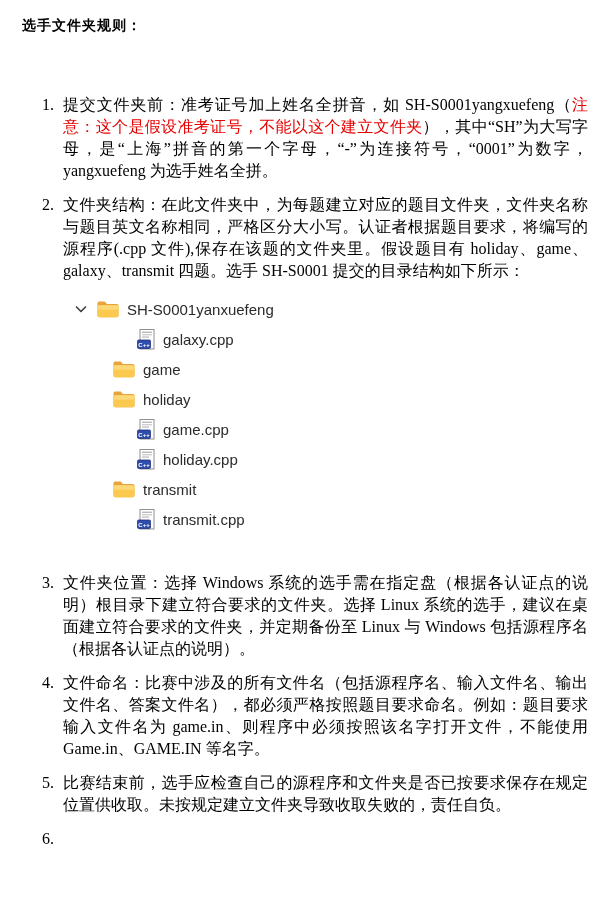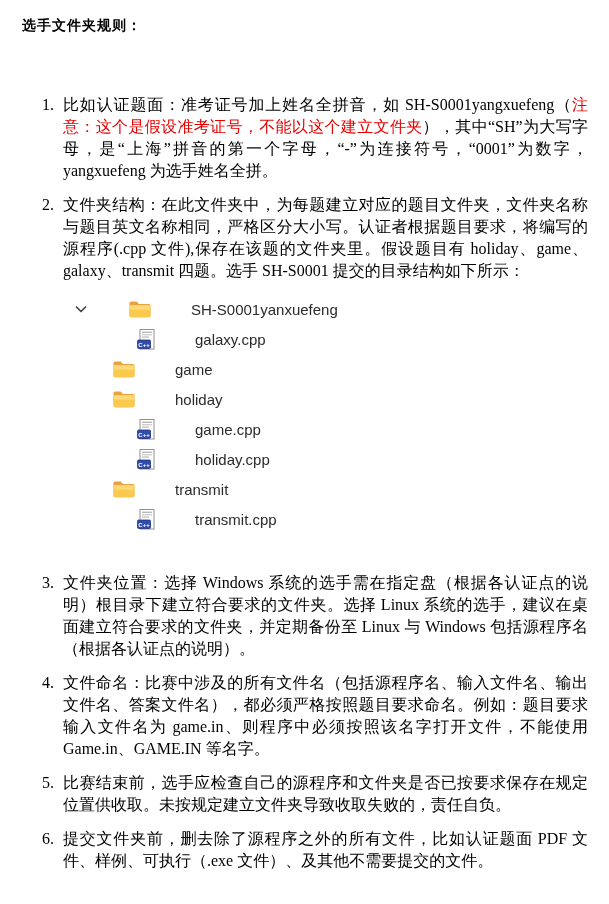--- a/index.html
+++ b/index.html
@@ -48,21 +48,20 @@
   .tree {
     margin: 0 0 38px 53px;
     font-family: "Liberation Sans", "DejaVu Sans", sans-serif;
     font-size: 15px;
     color: #2b2b2b;
   }
   .tree-row {
     display: flex;
     align-items: center;
     height: 30px;
-    gap: 32px;
   }
   .tree-row.lvl1 { padding-left: 38px; }
   .tree-row.lvl2 { padding-left: 62px; }
   .tree-icon {
     display: inline-flex;
     align-items: center;
     margin-right: 8px;
   }
   .chevron-wrap {
     display: inline-flex;
@@ -73,21 +72,21 @@
     white-space: nowrap;
   }
 </style>
 </head>
 <body>
 
 <div class="doc">
   <h1 class="title">选手文件夹规则：</h1>
 
   <div class="rules">
-      <div class="rule"><span class="num">1.</span><span class="seg">比如认证题面：准考证号加上姓名全拼音，如 SH-S0001yangxuefeng（</span><span class="seg red">注意：这个是假设准考证号，不能以这个建立文件夹</span><span class="seg">），其中“SH”为大写字母，是“上海”拼音的第一个字母，“-”为连接符号，“0001”为数字，yangxuefeng 为选手姓名全拼。</span></div>
+      <div class="rule"><span class="num">1.</span><span class="seg">提交文件夹前：准考证号加上姓名全拼音，如 SH-S0001yangxuefeng（</span><span class="seg red">注意：这个是假设准考证号，不能以这个建立文件夹</span><span class="seg">），其中“SH”为大写字母，是“上海”拼音的第一个字母，“-”为连接符号，“0001”为数字，yangxuefeng 为选手姓名全拼。</span></div>
       <div class="rule"><span class="num">2.</span><span class="seg">文件夹结构：在此文件夹中，为每题建立对应的题目文件夹，文件夹名称与题目英文名称相同，严格区分大小写。认证者根据题目要求，将编写的源程序(.cpp 文件),保存在该题的文件夹里。假设题目有 holiday、game、galaxy、transmit 四题。选手 SH-S0001 提交的目录结构如下所示：</span></div>
     </div>
 
   <div class="tree">
       <div class="tree-row lvl0">
         <span class="chevron-wrap">
     <svg width="12" height="9" viewBox="0 0 12 9">
       <path d="M1.5 2 L6 6.5 L10.5 2" fill="none" stroke="#454545" stroke-width="1.7" stroke-linecap="round" stroke-linejoin="round"></path>
     </svg>
   </span>
@@ -181,15 +180,15 @@
     </svg>
   </span>
         <span class="tree-label">transmit.cpp</span>
       </div>
     </div>
 
   <div class="rules">
       <div class="rule"><span class="num">3.</span><span class="seg">文件夹位置：选择 Windows 系统的选手需在指定盘（根据各认证点的说明）根目录下建立符合要求的文件夹。选择 Linux 系统的选手，建议在桌面建立符合要求的文件夹，并定期备份至 Linux 与 Windows 包括源程序名（根据各认证点的说明）。</span></div>
       <div class="rule"><span class="num">4.</span><span class="seg">文件命名：比赛中涉及的所有文件名（包括源程序名、输入文件名、输出文件名、答案文件名），都必须严格按照题目要求命名。例如：题目要求输入文件名为 game.in、则程序中必须按照该名字打开文件，不能使用 Game.in、GAME.IN 等名字。</span></div>
       <div class="rule"><span class="num">5.</span><span class="seg">比赛结束前，选手应检查自己的源程序和文件夹是否已按要求保存在规定位置供收取。未按规定建立文件夹导致收取失败的，责任自负。</span></div>
-      <div class="rule"><span class="num">6.</span><span class="seg">提交文件夹前，删去除了源程序之外的所有文件，比如认证题面 PDF 文件、样例、可执行（.exe 文件）、及其他不需要提交的文件。</span></div>
+      <div class="rule"><span class="num">6.</span></div>
     </div>
 </div>
 
 </body></html>

